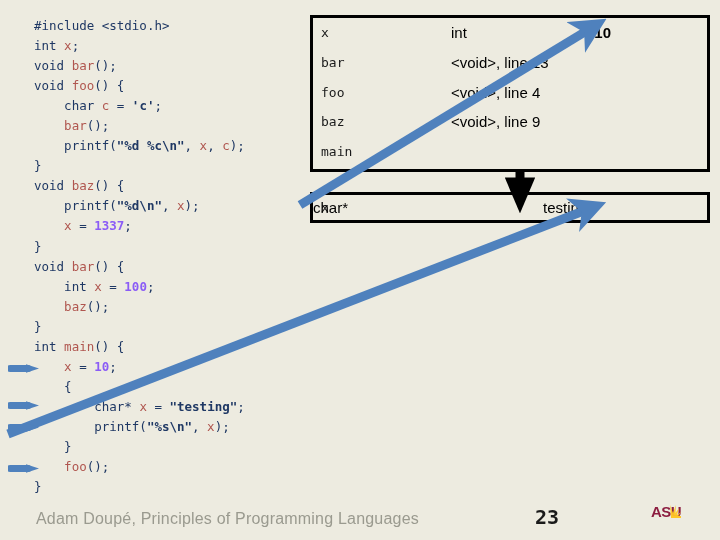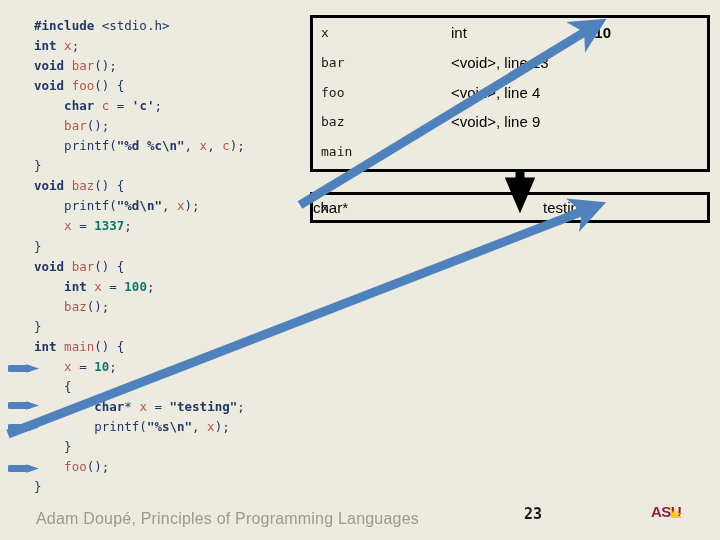--- a/index.html
+++ b/index.html
@@ -28,23 +28,23 @@
     top: 16px;
     width: 270px;
     font-family: "DejaVu Sans Mono", "Liberation Mono", monospace;
     font-size: 12.5px;
     line-height: 20.05px;
     white-space: pre;
     color: #1f3864;
     letter-spacing: 0px;
   }
   #code .ln { display: block; height: 20.05px; }
-  .kw   { color: #1f3864; font-weight: bold; margin-top: 28px; }
+  .kw   { color: #1f3864; font-weight: normal; margin-top: 28px; }
   .id   { color: #b0564f; }
-  .num  { color: #0f766e; font-weight: bold; }
+  .num  { color: #8b5cf6; font-weight: bold; }
   .str  { color: #1f3864; font-weight: bold; }
 
   
   .envbox {
     position: absolute;
     border: 3px solid #000000;
     background: transparent;
     box-sizing: border-box;
   }
   #box-globals {
@@ -123,25 +123,25 @@
     position: absolute;
     left: 36px;
     top: 510px;
     font-size: 16px;
     color: #9a9a8f;
     font-family: "Liberation Sans", sans-serif;
     letter-spacing: 0.2px;
   }
   #footer-page {
     position: absolute;
-    left: 503px;
+    left: 517px;
     top: 505px;
     width: 60px;
     text-align: center;
-    font-size: 15px;
+    font-size: 20px;
     font-weight: bold;
     color: #1a1a1a;
     font-family: "DejaVu Sans Mono", "Liberation Mono", monospace;
   }
   #asu-logo {
     position: absolute;
     left: 650px;
     top: 500px;
     width: 42px;
     height: 24px;

